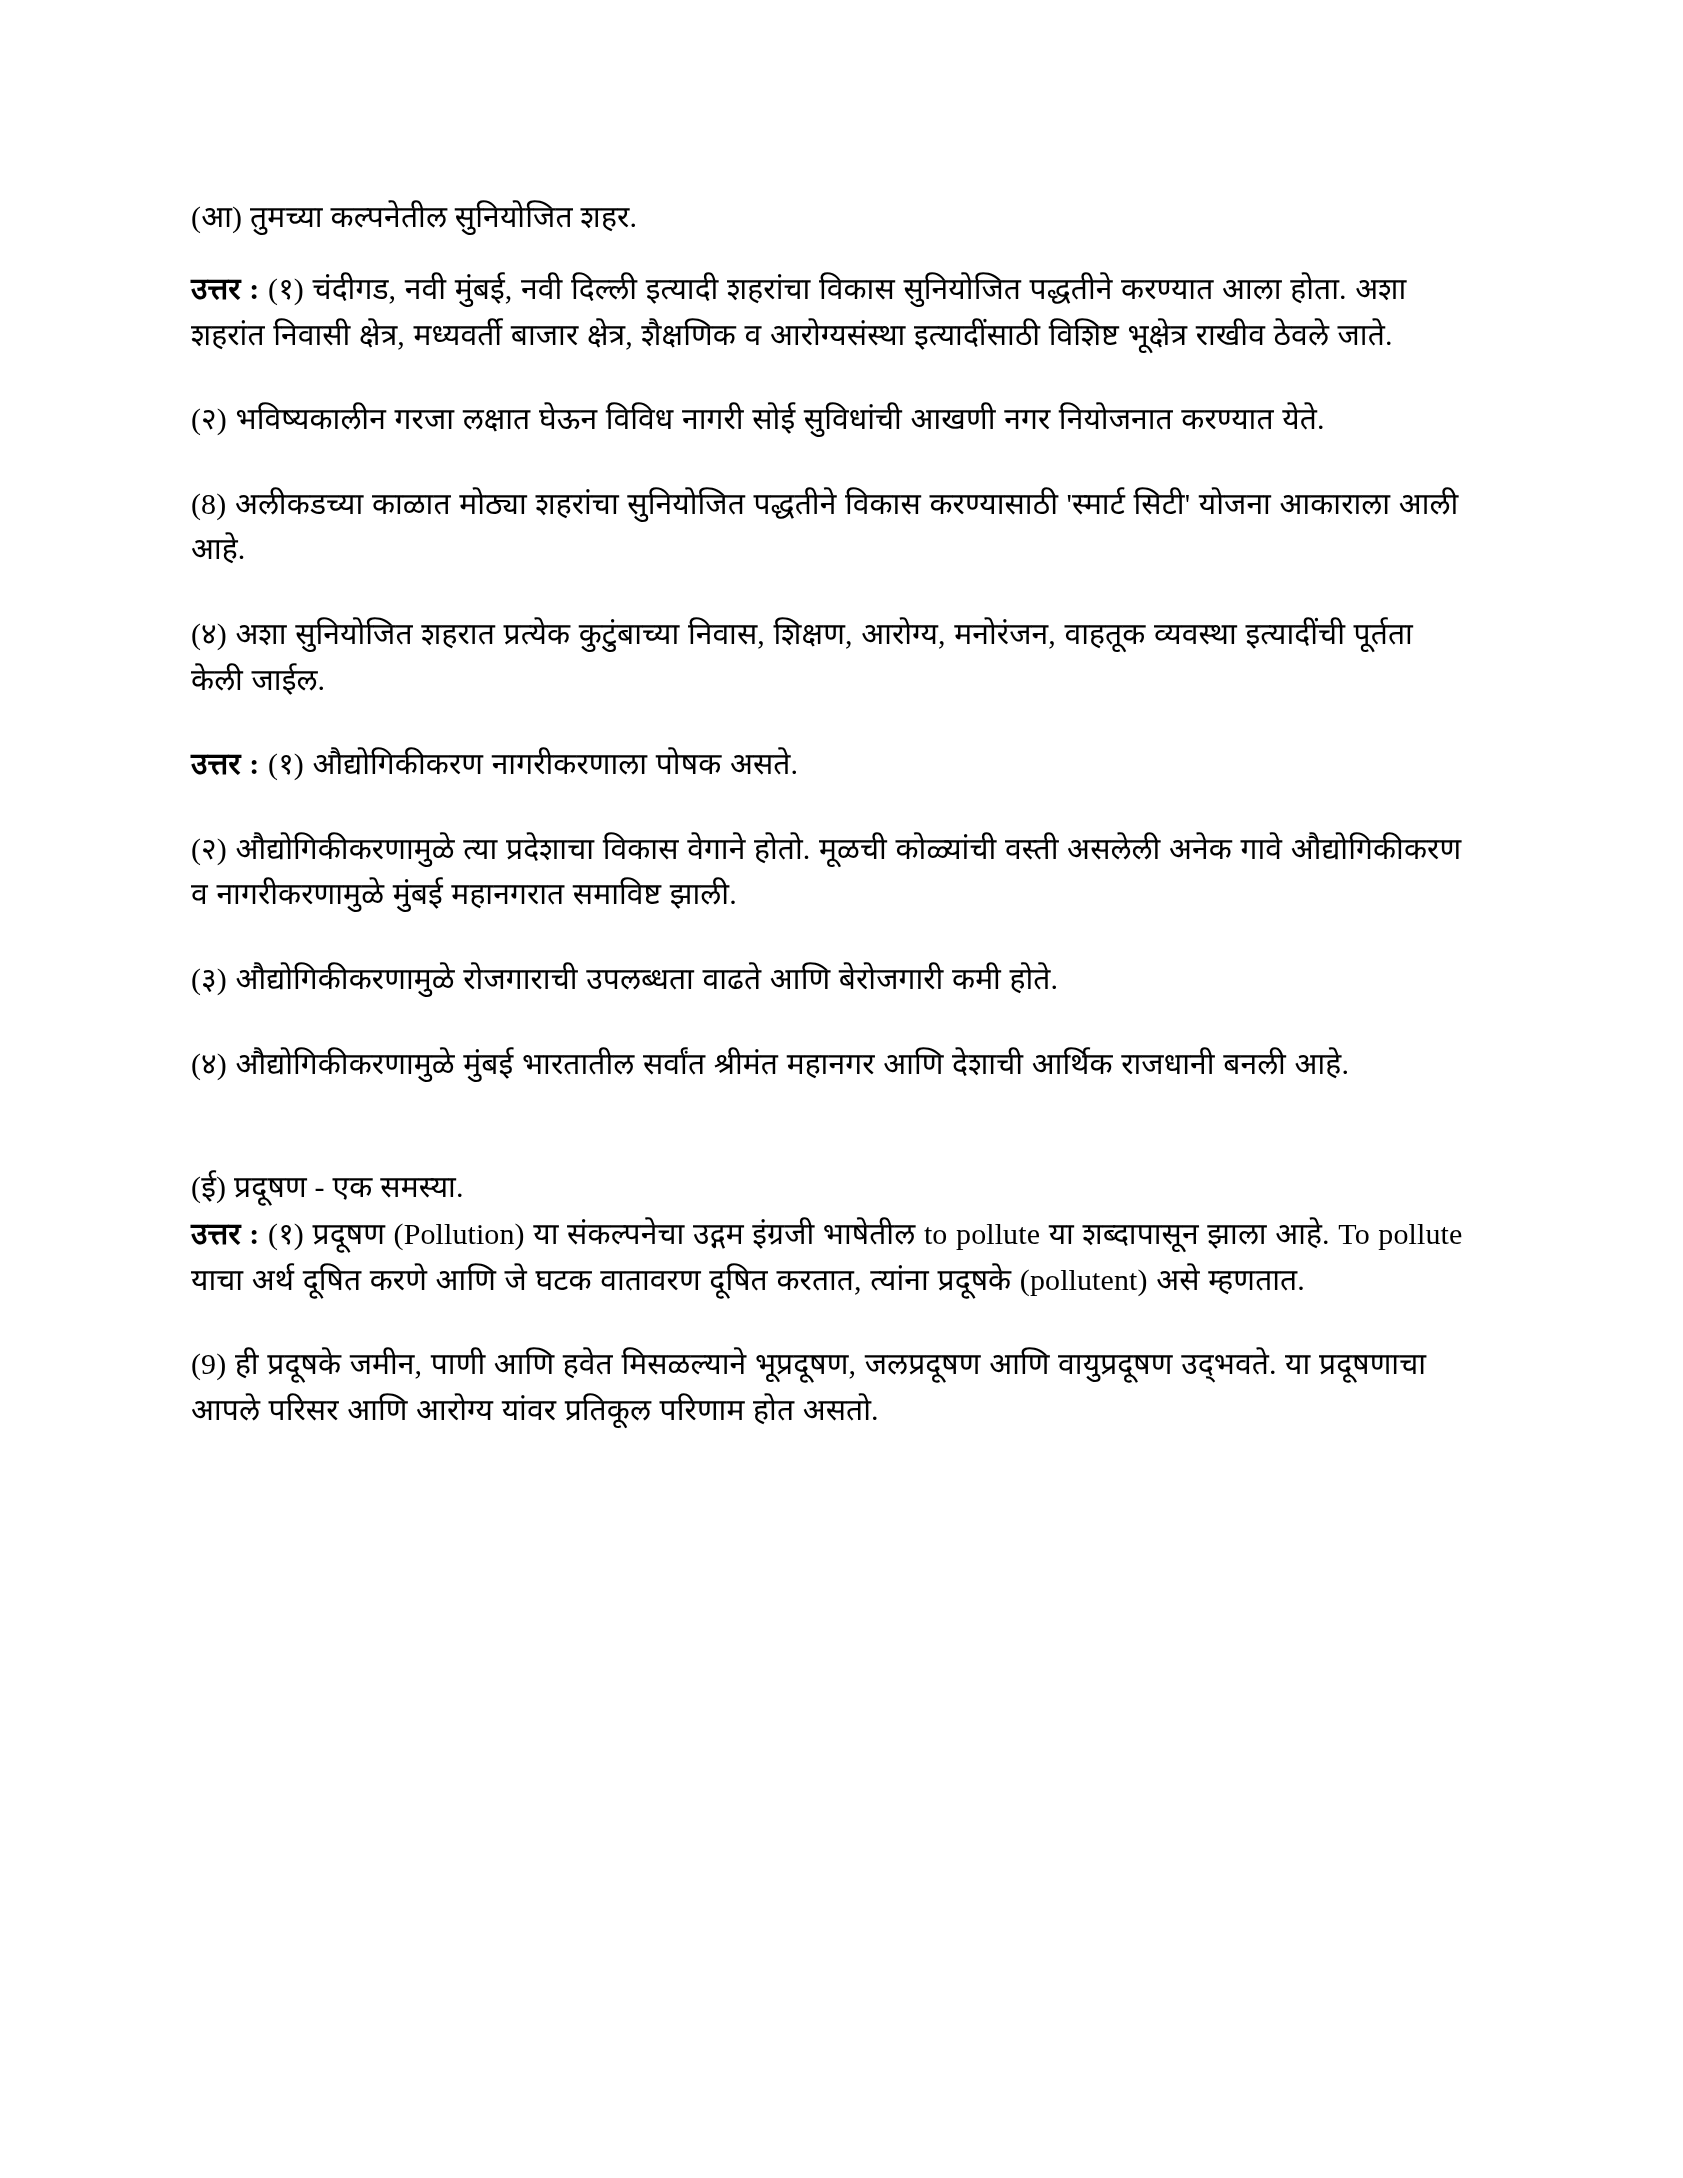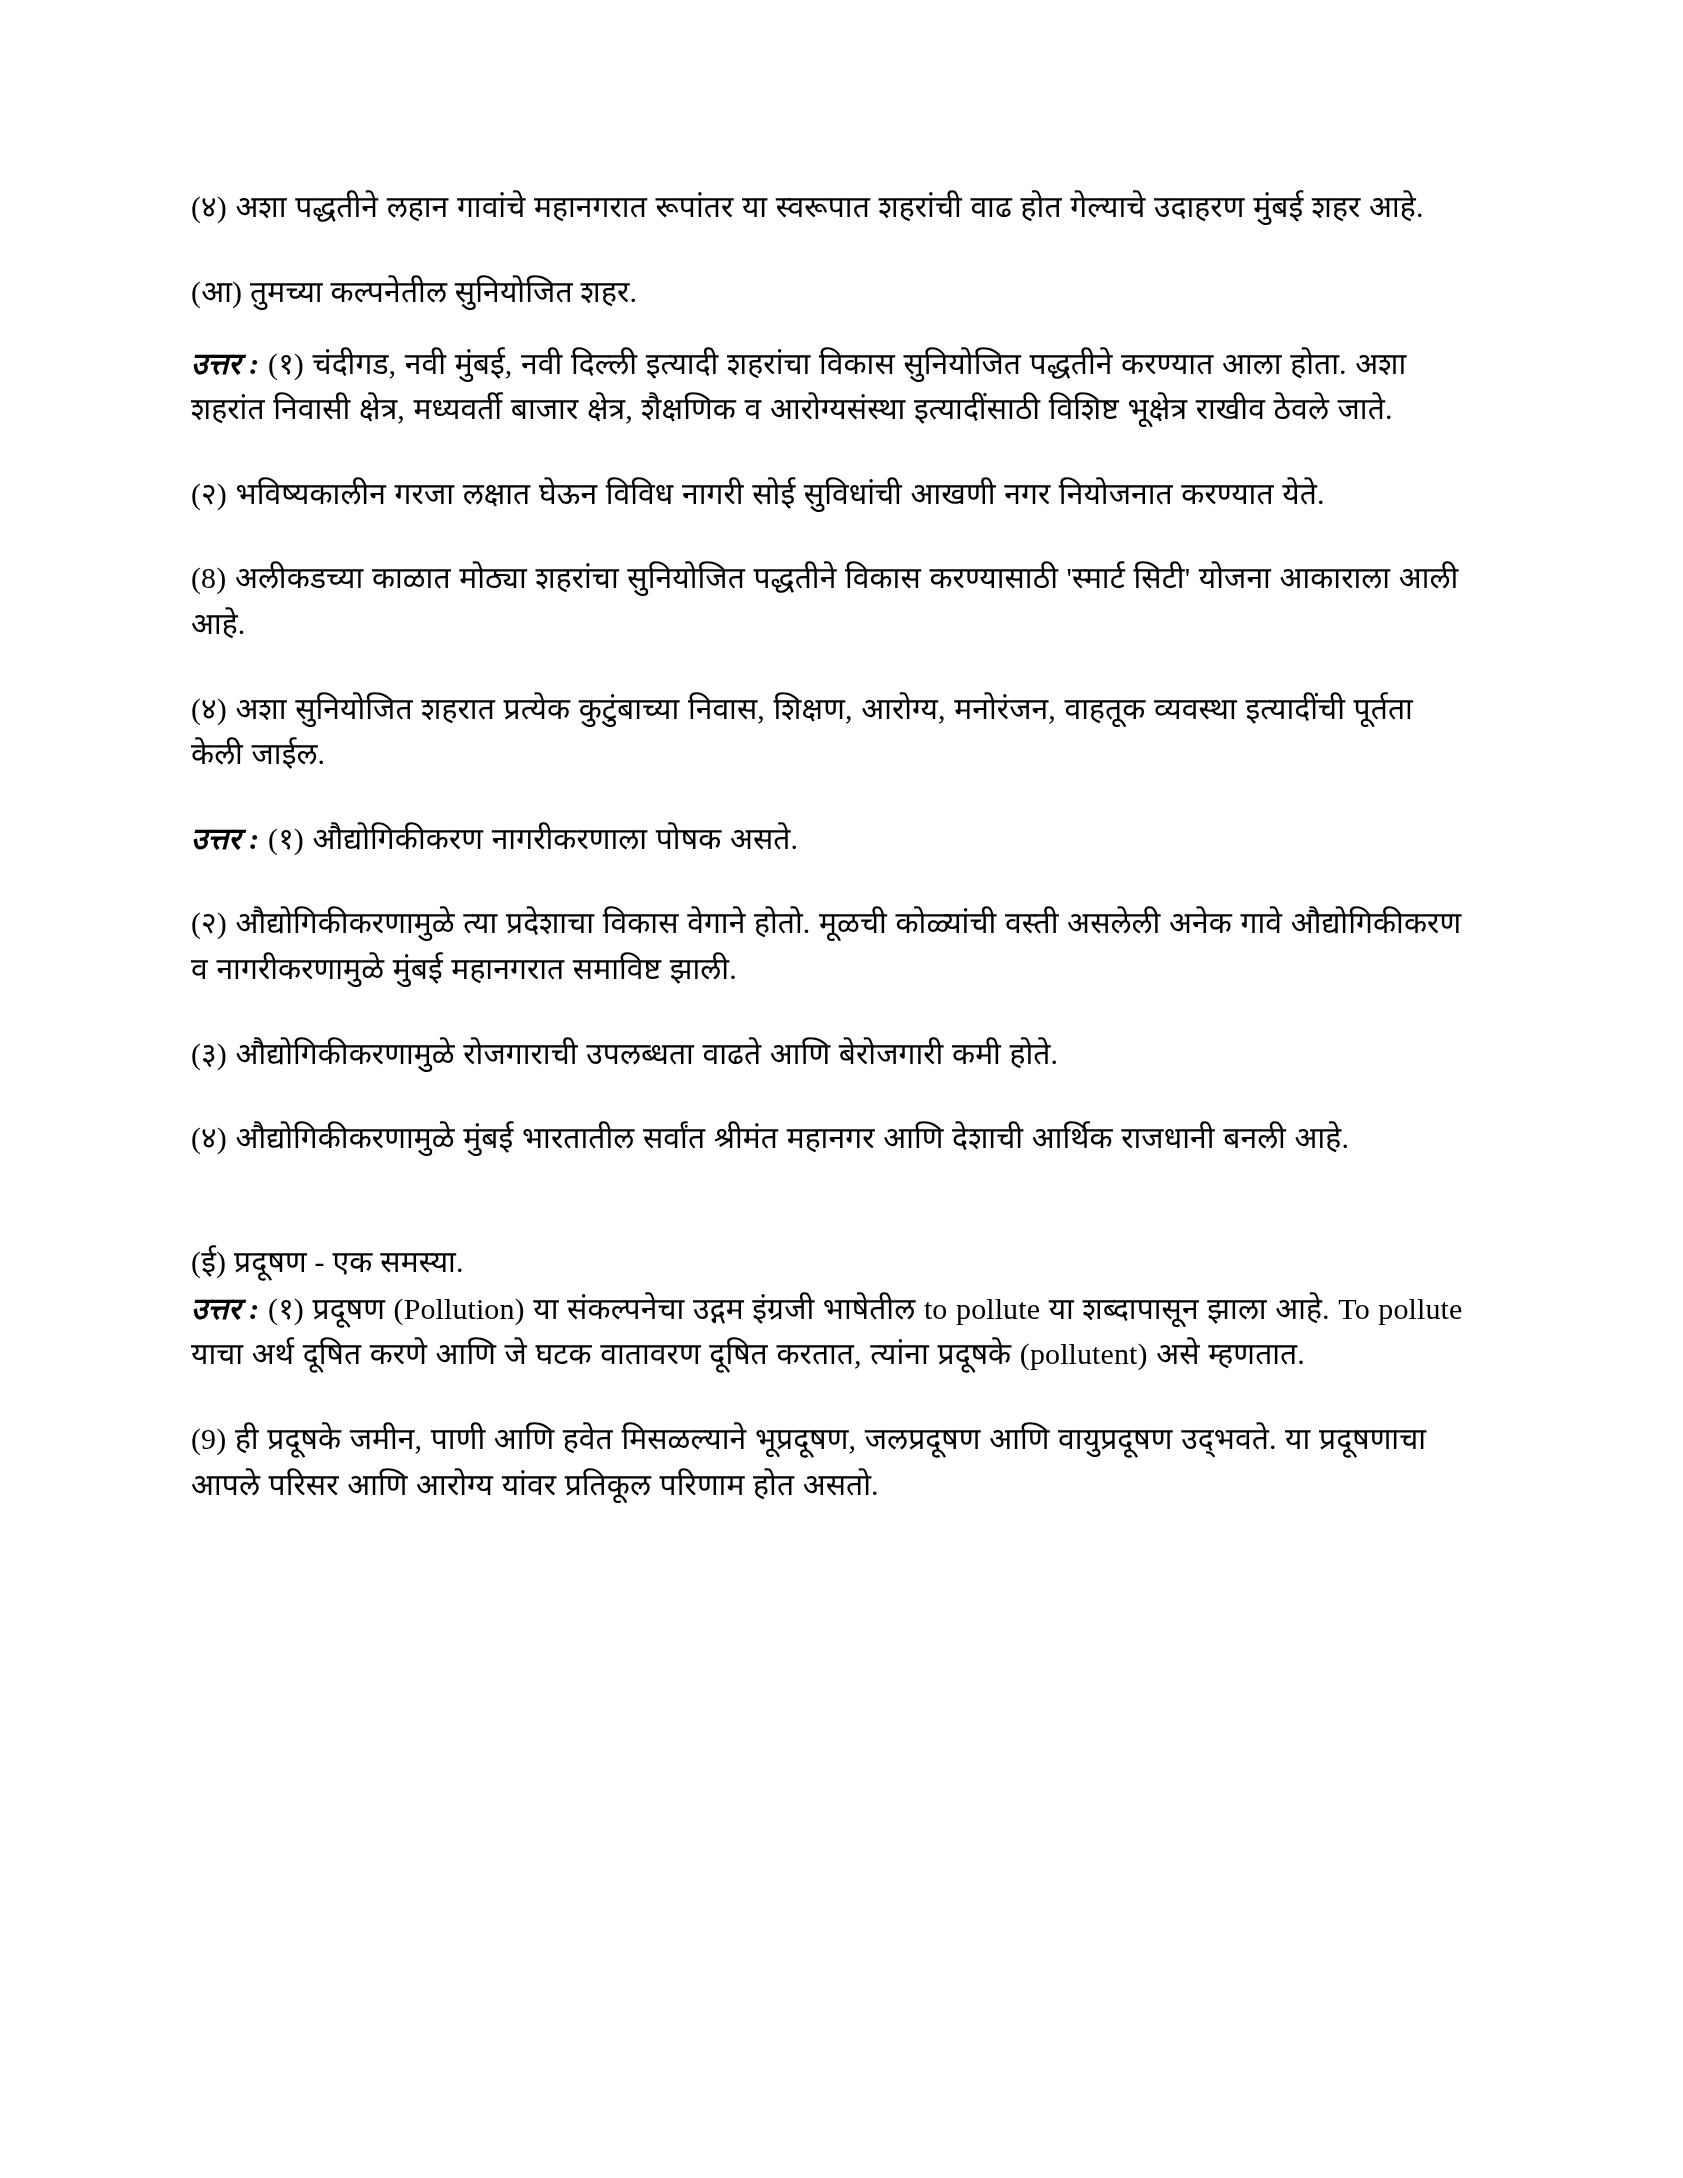--- a/index.html
+++ b/index.html
@@ -38,30 +38,28 @@
     font-weight: 400;
     margin: 0 0 27px 0;
     letter-spacing: 0.2px;
   }
   .heading.no-gap-below {
     margin-bottom: 2px;
     margin-top: 29px;
   }
   .ans-label {
     font-weight: 700;
-    font-style: italic;
   }
   .spacer-sm { height: 10px; }
 </style>
 </head>
 <body>
 
 <div class="page">
 
-  <p class="para">(४) अशा पद्धतीने लहान गावांचे महानगरात रूपांतर या स्वरूपात शहरांची वाढ होत गेल्याचे उदाहरण मुंबई शहर आहे.</p>
 
   <div class="spacer-sm"></div>
 
   <h2 class="heading">(आ) तुमच्या कल्पनेतील सुनियोजित शहर.</h2>
 
   <p class="para"><span class="ans-label">उत्तर :</span><span> (१) चंदीगड, नवी मुंबई, नवी दिल्ली इत्यादी शहरांचा विकास सुनियोजित पद्धतीने करण्यात आला होता. अशा शहरांत निवासी क्षेत्र, मध्यवर्ती बाजार क्षेत्र, शैक्षणिक व आरोग्यसंस्था इत्यादींसाठी विशिष्ट भूक्षेत्र राखीव ठेवले जाते.</span></p>
 
   <div class="spacer-sm"></div>
 
   <p class="para">(२) भविष्यकालीन गरजा लक्षात घेऊन विविध नागरी सोई सुविधांची आखणी नगर नियोजनात करण्यात येते.</p>

